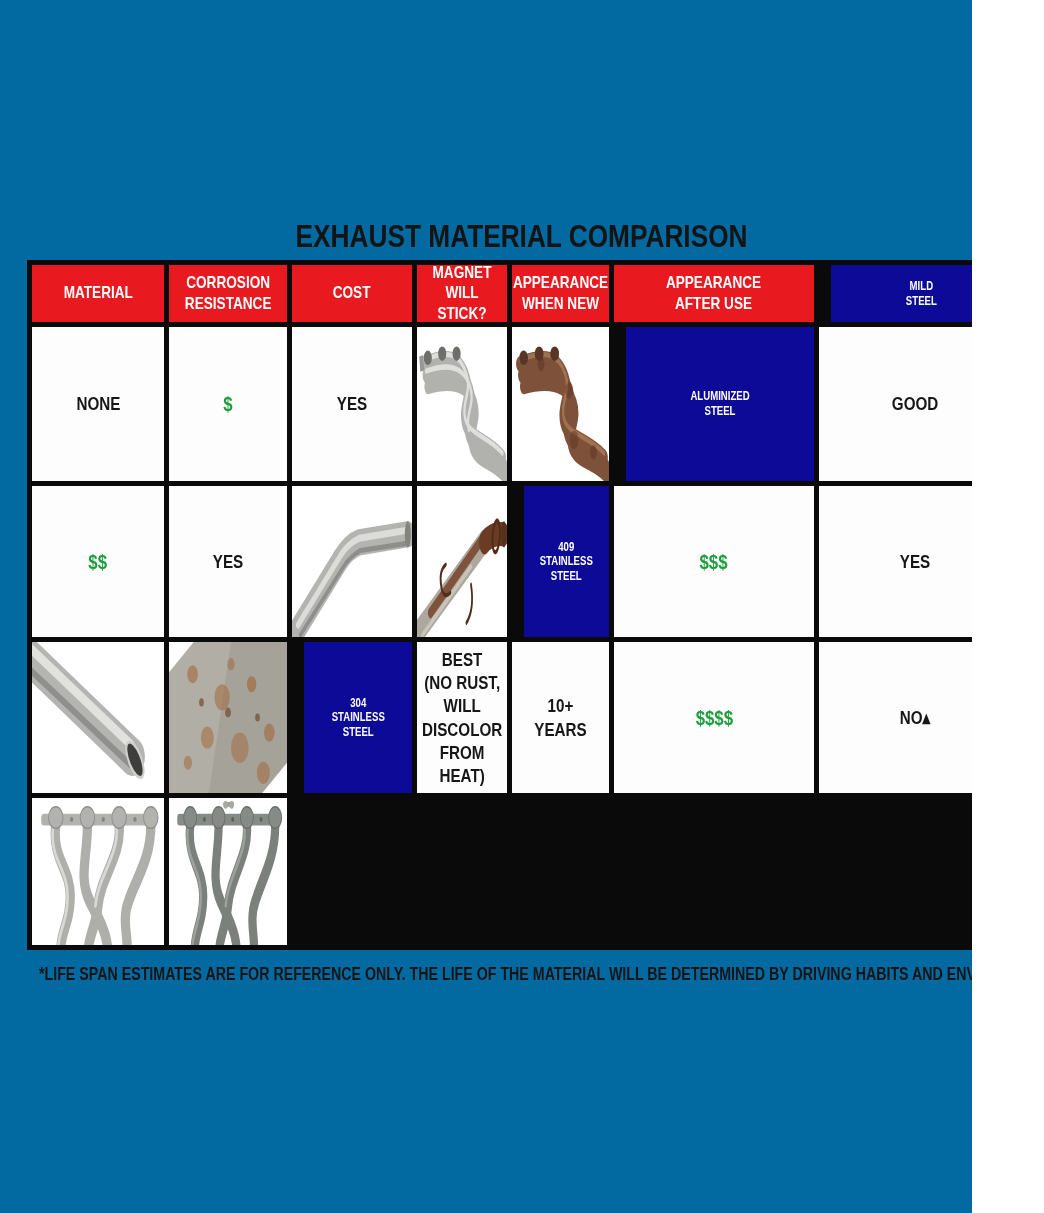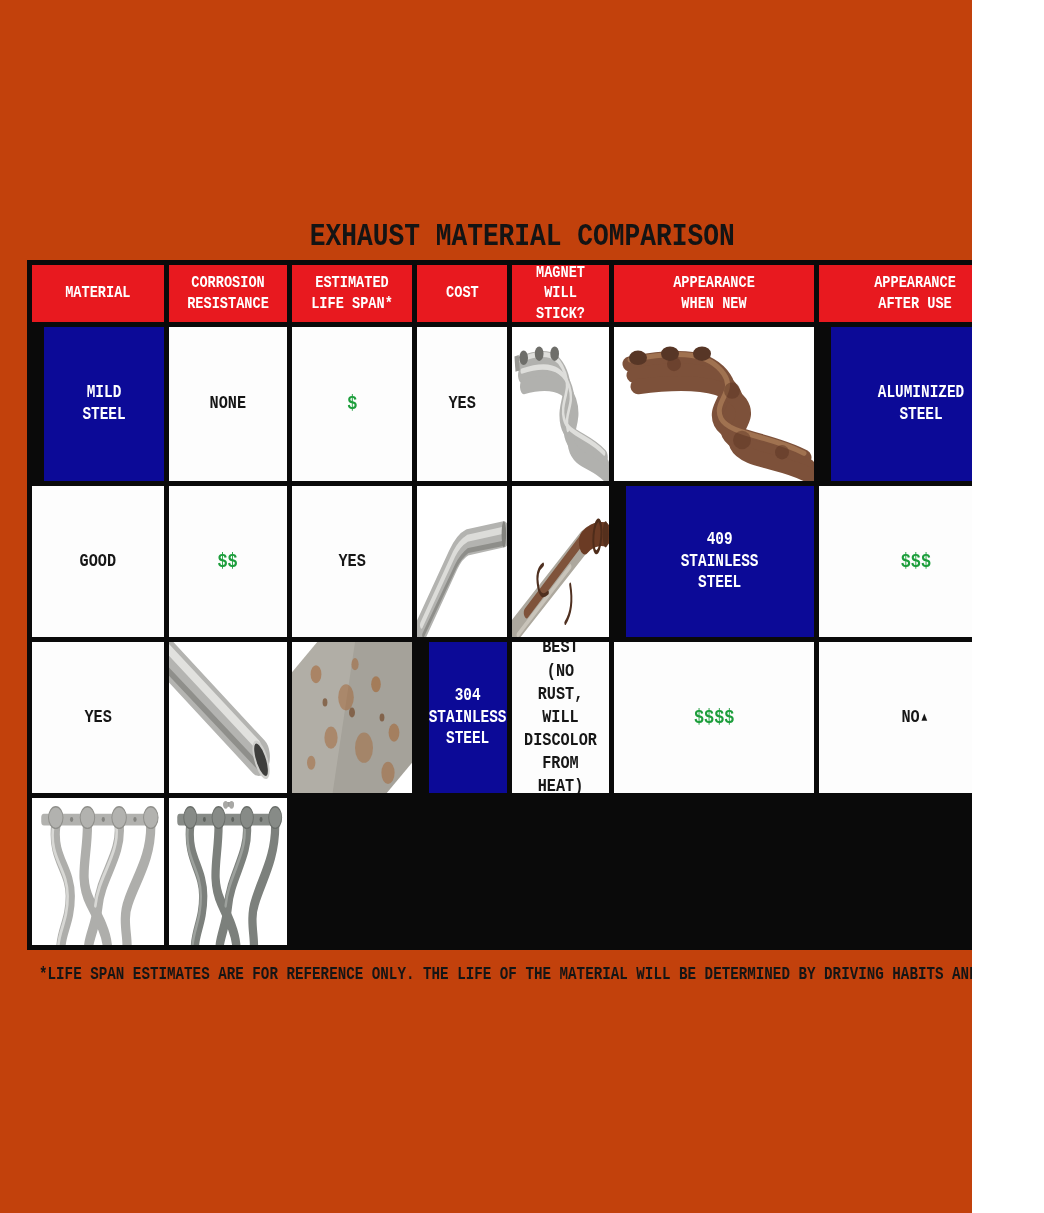--- a/index.html
+++ b/index.html
@@ -1,28 +1,28 @@
 <!DOCTYPE html>
 <html><head>
 <meta charset="utf-8">
 <style>
   html,body{margin:0;padding:0;background:#ffffff;}
-  .page{position:relative;width:972px;height:1213px;background:#c2410c;overflow:hidden;
-        font-family:Liberation Mono, monospace;font-weight:700;}
+  .page{position:relative;width:972px;height:1213px;background:#0369a1;overflow:hidden;
+        font-family:Liberation Sans, sans-serif;font-weight:700;}
   .title{position:absolute;left:27px;top:218px;width:990px;margin:0;text-align:center;
          font-size:32px;color:#141414;letter-spacing:0px;}
   .cond{display:inline-block;transform:scaleX(0.8);transform-origin:50% 50%;white-space:pre-line;}
   .title .cond{transform:scaleX(0.82);}
   .tbl{position:absolute;left:27px;top:260px;width:990px;height:690px;background:#0a0a0a;
        display:grid;box-sizing:border-box;padding:5px;gap:5px;
        grid-template-columns:132px 118px 120px 90px 97px 200px 193px;
        grid-template-rows:57px 154px 151px 151px 147px;}
   .cell{display:flex;align-items:center;justify-content:center;text-align:center;overflow:hidden;}
   .hcell{background:#e8191f;color:#ffffff;font-size:17px;line-height:1.18;}
-  .mcell{background:#0c0a97;color:#ffffff;font-size:18px;line-height:1.22;margin-left:12px;}
+  .mcell{background:#0c0a97;color:#ffffff;font-size:12px;line-height:1.22;margin-left:12px;}
   .vcell{background:#fdfdfd;color:#161616;font-size:19px;line-height:1.22;}
   .cost .cond{color:#1d9e3c;font-size:21px;}
   .pcell{background:#ffffff;padding:0;}
   .pcell svg{display:block;width:100%;height:100%;}
   .tube{fill:none;stroke-linecap:round;stroke-linejoin:round;}
   .steel{stroke:#b1b1ae;stroke-width:15;}
   .steel-hi{stroke:#dededb;stroke-width:5;}
   .rust{stroke:#7d513a;stroke-width:15;}
   .rust-hi{stroke:#a07250;stroke-width:5;}
   .foot{position:absolute;left:39px;top:962px;width:990px;color:#151515;font-size:18px;line-height:25px;}
@@ -36,24 +36,20 @@
   <h1 class="title"><span class="cond">EXHAUST MATERIAL COMPARISON</span></h1>
 
   <div class="tbl">
 
     <div class="cell hcell">
         <span class="cond">MATERIAL</span>
       </div>
     <div class="cell hcell">
         <span class="cond">CORROSION
 RESISTANCE</span>
-      </div>
-    <div class="cell hcell">
-        <span class="cond">ESTIMATED
-LIFE SPAN*</span>
       </div>
     <div class="cell hcell">
         <span class="cond">COST</span>
       </div>
     <div class="cell hcell">
         <span class="cond">MAGNET
 WILL STICK?</span>
       </div>
     <div class="cell hcell">
         <span class="cond">APPEARANCE
@@ -183,20 +179,23 @@
     <div class="cell mcell">
         <span class="cond">304
 STAINLESS
 STEEL</span>
       </div>
     <div class="cell vcell">
         <span class="cond">BEST
 (NO RUST,
 WILL DISCOLOR
 FROM HEAT)</span>
+      </div>
+    <div class="cell vcell">
+        <span class="cond">10+ YEARS</span>
       </div>
     <div class="cell vcell cost">
         <span class="cond">$$$$</span>
       </div>
     <div class="cell vcell">
         <span class="cond">NO▴</span>
       </div>
     <div class="cell pcell">
       <svg viewBox="0 0 200 150" preserveAspectRatio="none">
         <path class="tube" style="stroke:#aeaeab;stroke-width:14" d="M36,28 C30,62 58,72 58,100 C58,124 46,134 44,150"></path>

